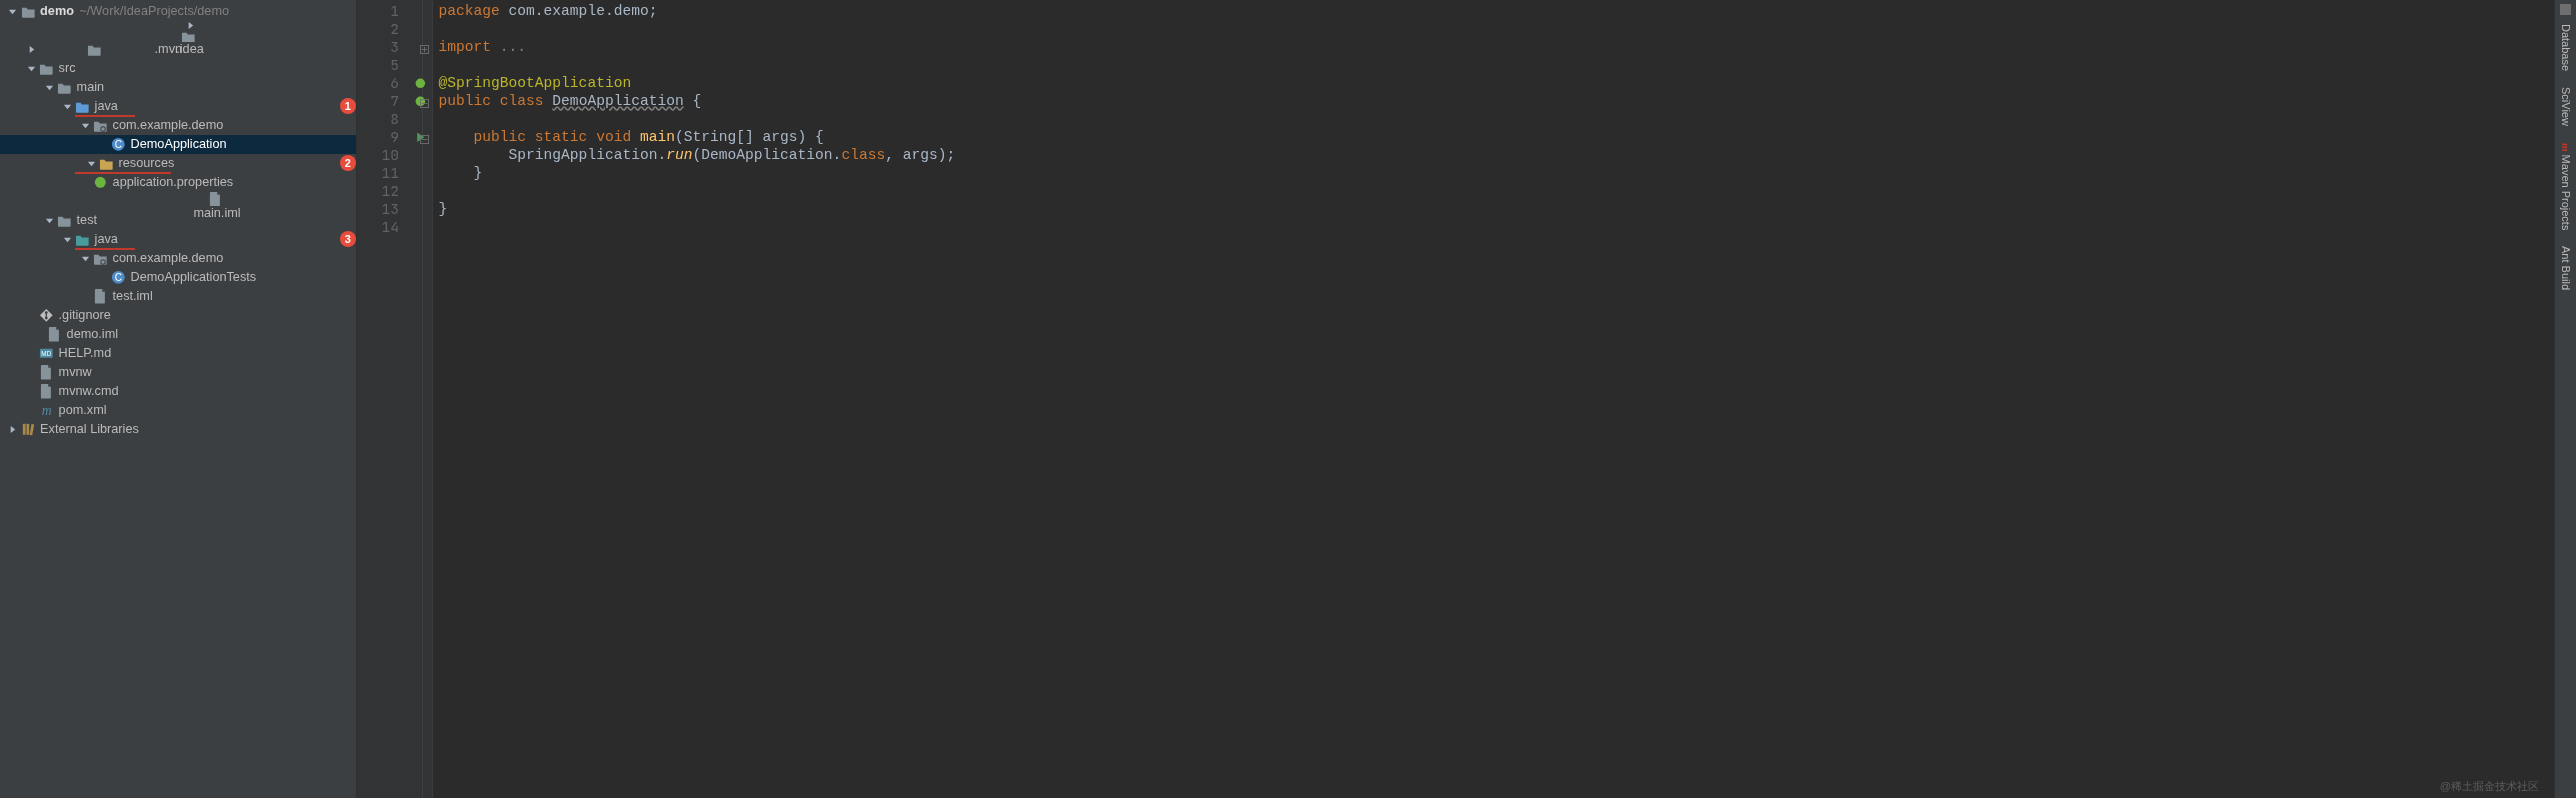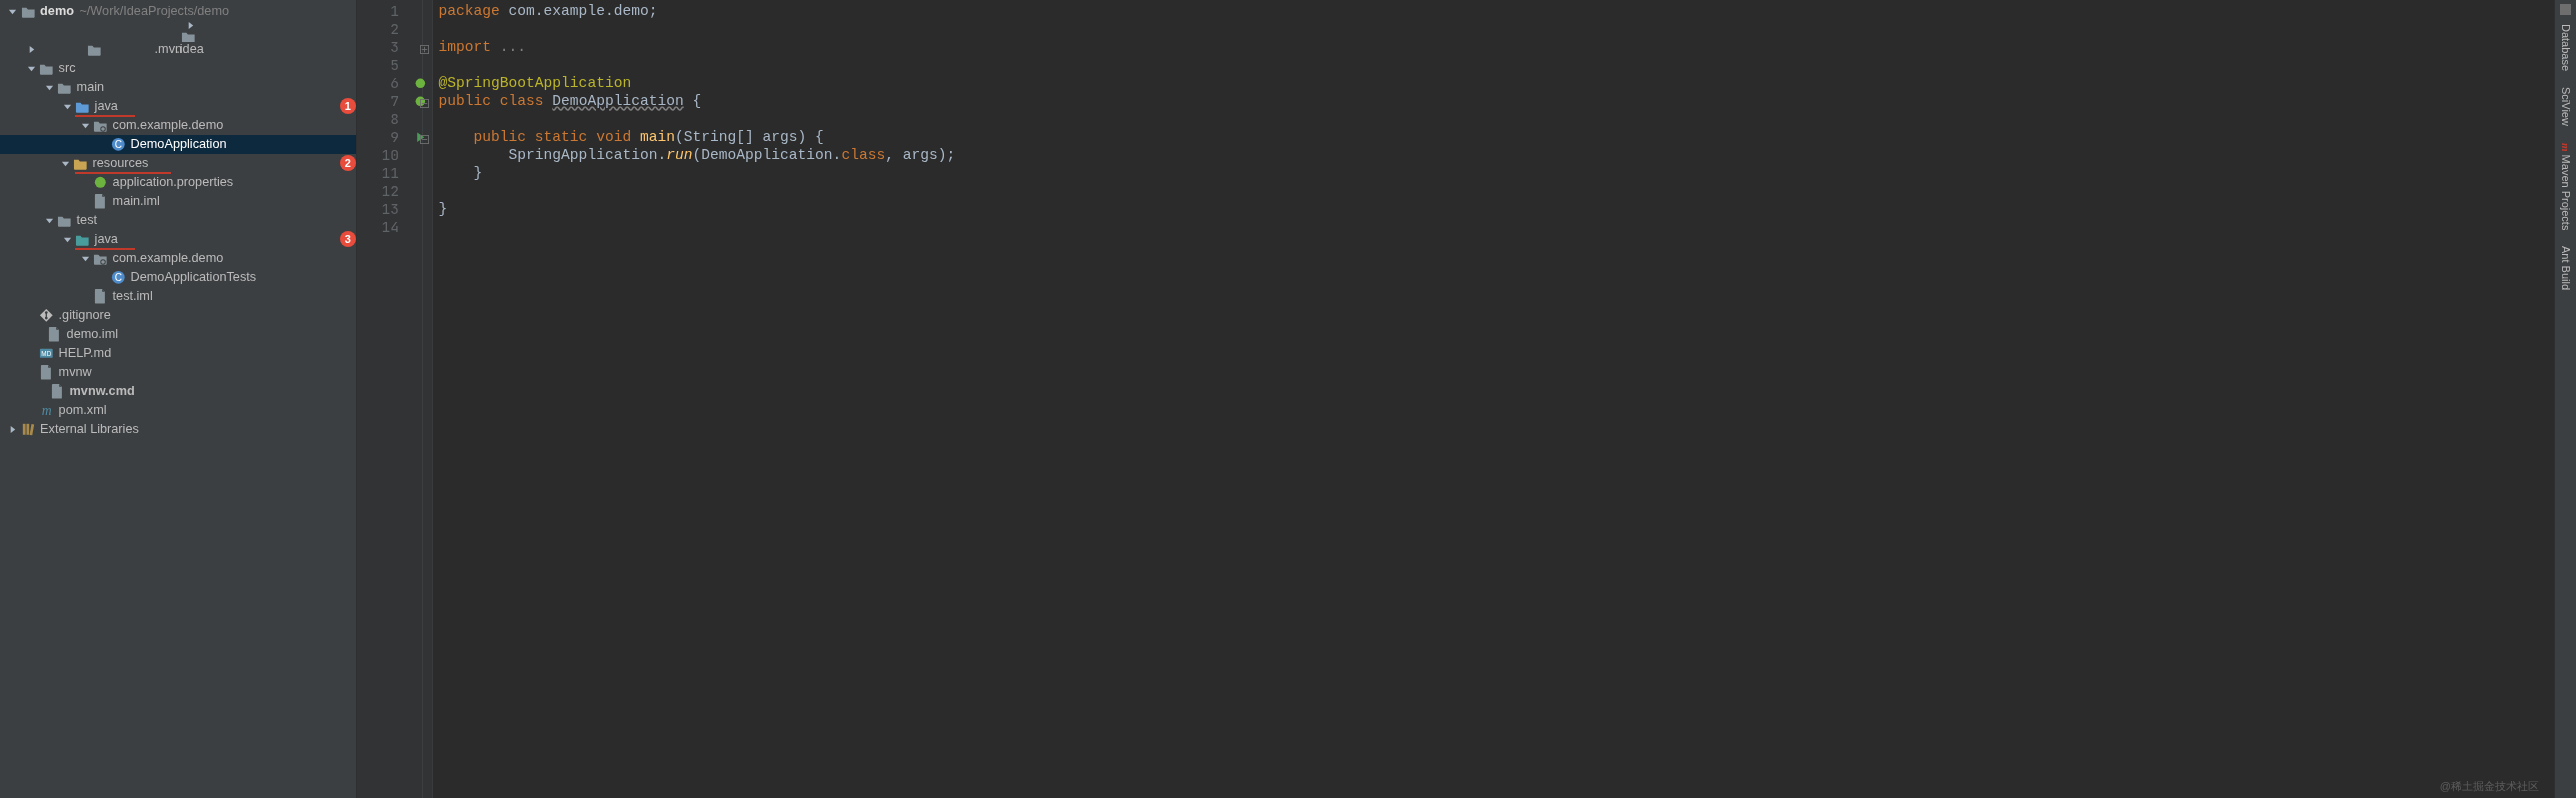--- a/index.html
+++ b/index.html
@@ -211,21 +211,21 @@
     <div class="tree-row selected" style="padding-left: 96px;">
       <span class="tw"></span>
       <span class="ic">
         <svg viewBox="0 0 16 16" width="14.6" height="14.6" style="font-size:14px">
           <circle cx="8" cy="8" r="7" fill="#4e8bca"></circle>
           <text x="8" y="12" text-anchor="middle" font-size="11" fill="#fff" font-family="Arial">C</text>
         </svg>
       </span>
       <span class="tree-label">DemoApplication</span>
     </div>
-    <div class="tree-row" style="padding-left: 58px;">
+    <div class="tree-row" style="padding-left: 84px;">
       <span class="tw">
         <svg viewBox="0 0 10 10">
           <path d="M1 3 L9 3 L5 8 Z" fill="#a9b7c6"></path>
         </svg>
       </span>
       <span class="ic">
         <svg viewBox="0 0 16 14" width="14.6" height="12.7">
           <path class="folder-yellow" d="M1 3 h5 l1.5 2 H15 v8 a1 1 0 0 1 -1 1 H2 a1 1 0 0 1 -1 -1 Z"></path>
         </svg>
       </span>
@@ -236,21 +236,21 @@
     <div class="tree-row" style="padding-left: 78px;">
       <span class="tw"></span>
       <span class="ic">
         <svg viewBox="0 0 16 16" width="14.6" height="14.6">
           <circle cx="8" cy="8" r="6" fill="#6db33f"></circle>
           <path fill="#fff" d="M8 4a4 4 0 0 1 0 8 4 4 0 0 0 0-8Z"></path>
         </svg>
       </span>
       <span class="tree-label">application.properties</span>
     </div>
-    <div class="tree-row" style="padding-left: 78px;">
+    <div class="tree-row" style="padding-left: 78px; flex-direction: column;">
       <span class="tw"></span>
       <span class="ic">
         <svg viewBox="0 0 14 16" width="12.7" height="14.6">
           <path fill="#87939a" d="M2 0h7l3 3v12a1 1 0 0 1-1 1H2a1 1 0 0 1-1-1V1a1 1 0 0 1 1-1Z"></path>
           <path fill="#3c3f41" d="M9 0v3h3"></path>
         </svg>
       </span>
       <span class="tree-label">main.iml</span>
     </div>
     <div class="tree-row" style="padding-left: 42px;">
@@ -351,21 +351,21 @@
     <div class="tree-row" style="padding-left: 24px;">
       <span class="tw"></span>
       <span class="ic">
         <svg viewBox="0 0 14 16" width="12.7" height="14.6">
           <path fill="#87939a" d="M2 0h7l3 3v12a1 1 0 0 1-1 1H2a1 1 0 0 1-1-1V1a1 1 0 0 1 1-1Z"></path>
           <path fill="#3c3f41" d="M9 0v3h3"></path>
         </svg>
       </span>
       <span class="tree-label">mvnw</span>
     </div>
-    <div class="tree-row" style="padding-left: 35px; font-weight: bold;">
+    <div class="tree-row" style="padding-left: 24px;">
       <span class="tw"></span>
       <span class="ic">
         <svg viewBox="0 0 14 16" width="12.7" height="14.6">
           <path fill="#87939a" d="M2 0h7l3 3v12a1 1 0 0 1-1 1H2a1 1 0 0 1-1-1V1a1 1 0 0 1 1-1Z"></path>
           <path fill="#3c3f41" d="M9 0v3h3"></path>
         </svg>
       </span>
       <span class="tree-label">mvnw.cmd</span>
     </div>
     <div class="tree-row" style="padding-left: 24px;">

